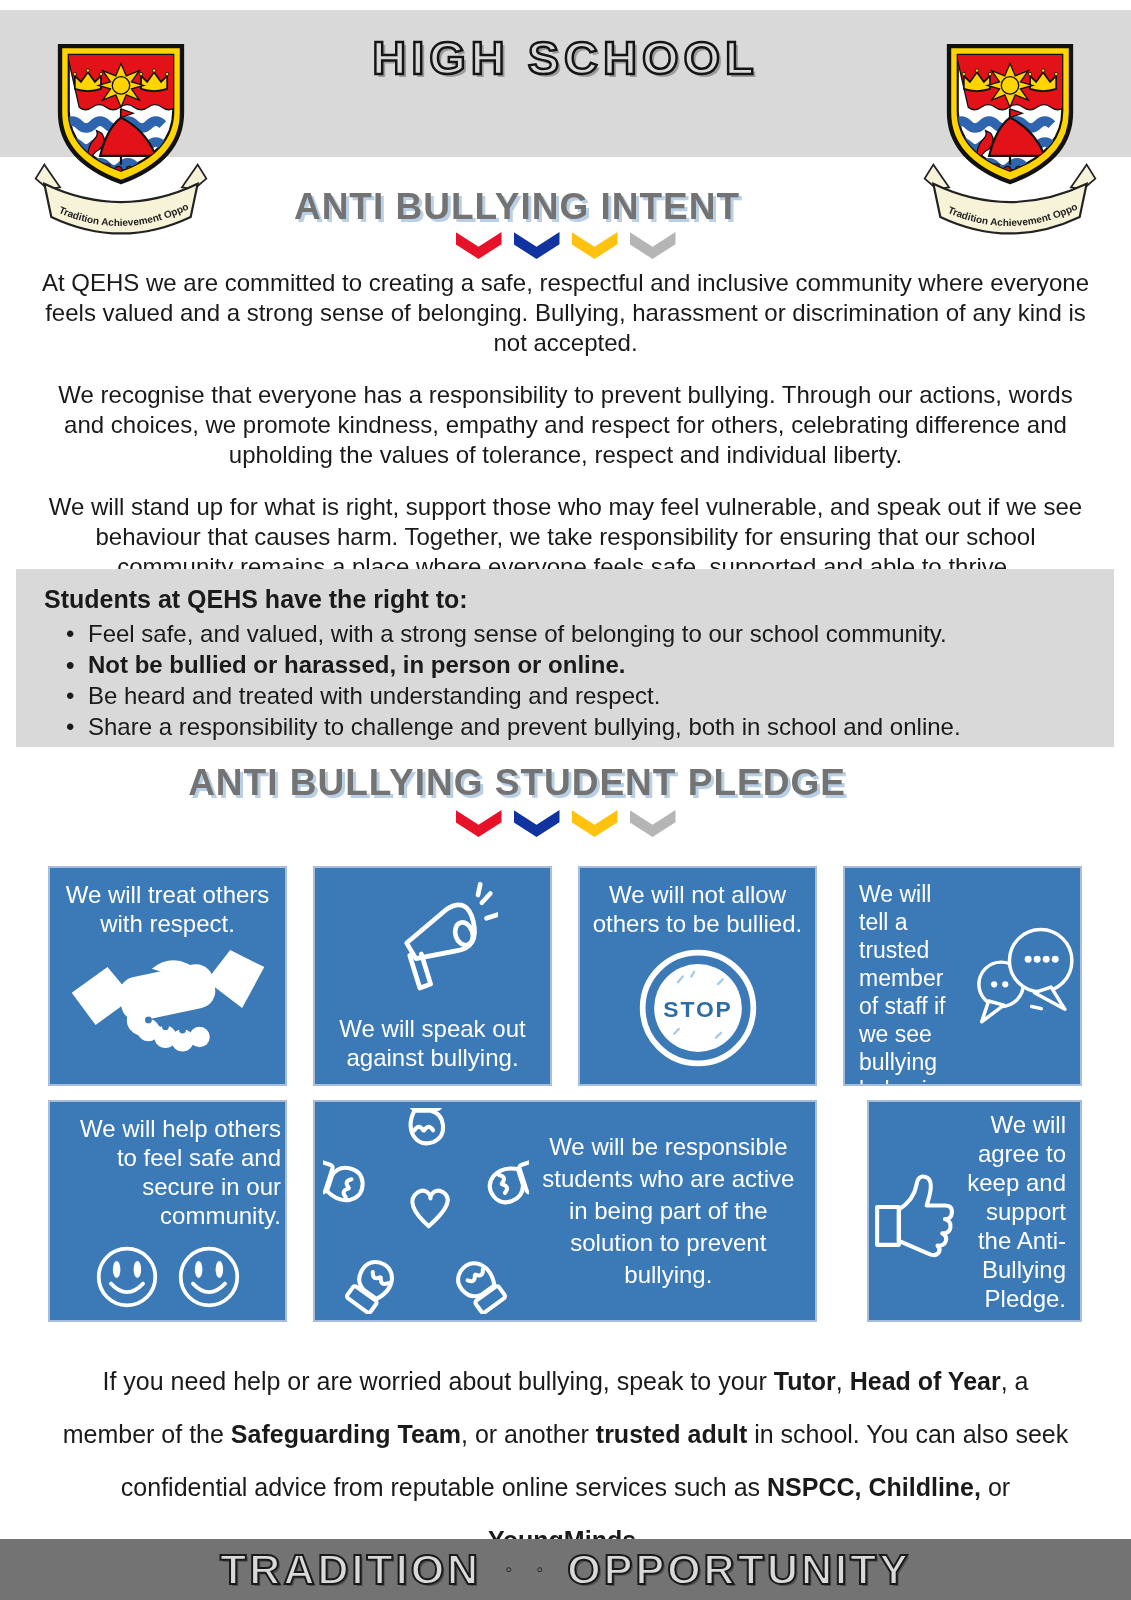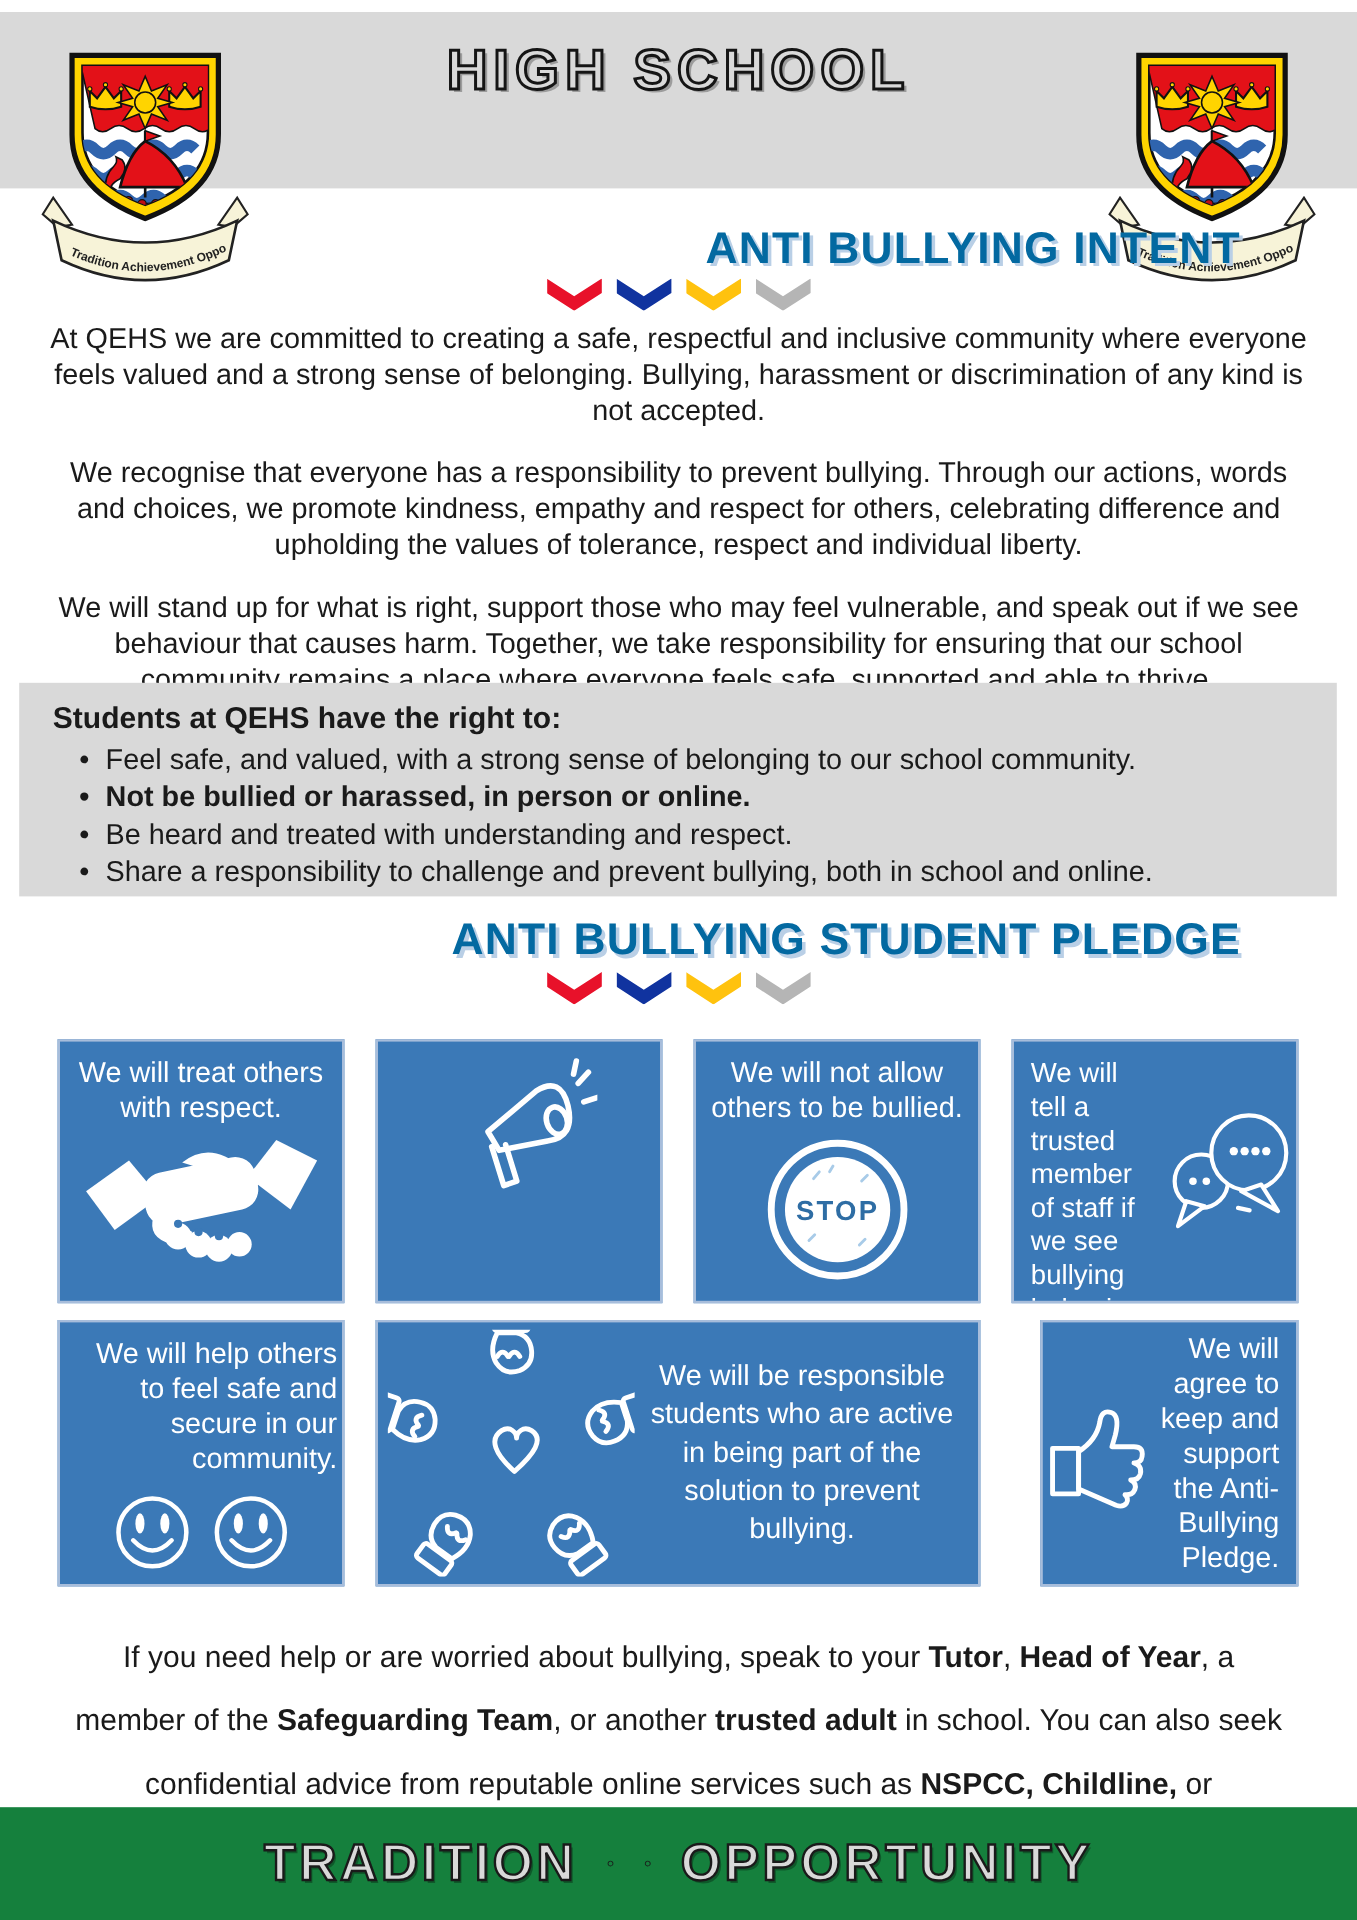--- a/index.html
+++ b/index.html
@@ -15,22 +15,22 @@
     position:absolute;top:30px;left:230px;width:671px;text-align:center;
     font-weight:bold;line-height:56px;font-size:47px;letter-spacing:5px;
     color:#d9d9d9;-webkit-text-stroke:2.5px #151515;
     text-shadow:3px 3px 0 rgba(0,0,0,0.28);
   }
   .crest{position:absolute;top:34px;width:198px;height:216px;}
   .crest.left{left:22px;}
   .crest.right{right:22px;}
   
   .sec-title{
-    position:absolute;left:0;width:1034px;text-align:right;
-    font-weight:bold;font-size:37px;letter-spacing:1px;color:#0369a1;
+    position:absolute;left:0;width:1034px;text-align:center;
+    font-weight:bold;font-size:37px;letter-spacing:1px;color:#737373;
     text-shadow:3px 3px 0 #b9cfe6;
   }
   #intent-title{top:186px;}
   #pledge-title{top:762px;}
   .chev-row{position:absolute;left:0;width:1131px;display:flex;justify-content:center;gap:12px;}
   #intent-chevrons{top:232px;}
   #pledge-chevrons{top:810px;}
   .chev{width:46px;height:27px;clip-path:polygon(0 0,50% 55%,100% 0,100% 45%,50% 100%,0 45%);}
   
   .intro{position:absolute;top:268px;left:38px;width:1055px;text-align:center;}
@@ -66,21 +66,21 @@
   .card7 .ic{width:45%;display:flex;justify-content:center;}
   .card7 .txt{width:55%;text-align:right;padding:0 14px 0 0;}
   .icwrap{display:flex;justify-content:center;}
   
   .help{
     position:absolute;top:1330px;left:55px;width:1021px;text-align:center;
     font-size:25px;line-height:53px;
   }
   
   .footer-band{
-    position:absolute;bottom:0;left:0;width:1131px;height:94px;background:#15803d;
+    position:absolute;bottom:0;left:0;width:1131px;height:61px;background:#737373;
     display:flex;align-items:center;justify-content:center;gap:24px;
   }
   .footer-word{
     font-weight:bold;font-size:43px;letter-spacing:3px;
     color:#d9d9d9;-webkit-text-stroke:2px #1a1a1a;
     text-shadow:2px 2px 0 rgba(0,0,0,0.3);
   }
   .footer-sep{font-size:20px;color:#1a1a1a;}
 </style>
 </head>
@@ -306,20 +306,21 @@
         </svg>
       </div>
   </div>
 
   <div class="card">
     <div class="icwrap" style="margin-top:10px">
         <svg width="130" height="124">
           <use href="#ic-megaphone"></use>
         </svg>
       </div>
+    <div class="txt">We will speak out against bullying.</div>
   </div>
 
   <div class="card">
     <div class="txt">We will not allow others to be bullied.</div>
     <div class="icwrap" style="margin-top:8px">
         <svg width="124" height="124">
           <use href="#ic-stop"></use>
         </svg>
       </div>
   </div>

